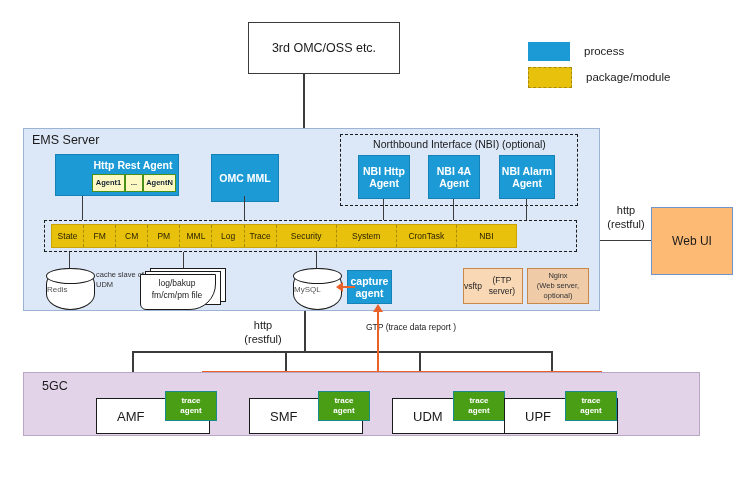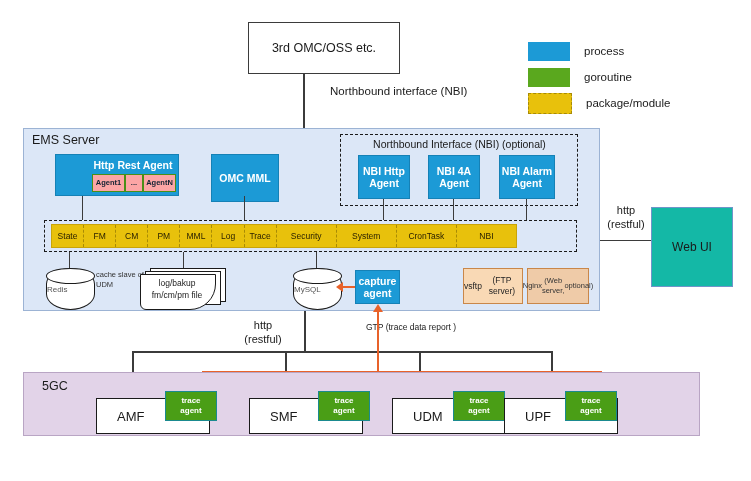--- a/index.html
+++ b/index.html
@@ -20,21 +20,21 @@
 
   
   #ems{left:23px;top:128px;width:577px;height:183px;background:#DCE7F7;
        border:1.2px solid #9cb3d4;}
   #ems-title{left:32px;top:133px;font-size:12.5px;}
 
   .proc{background:#1C9AD6;border:1px solid #1581b6;color:#fff;font-weight:bold;
         font-size:10.5px;line-height:12.5px;}
   #http-rest-agent{left:55px;top:154px;width:124px;height:42px;}
   #hra-title{position:absolute;left:16px;top:4px;width:100%;text-align:center;font-size:10.5px;}
-  .goro{background:#fca5a5;border:1px solid #4a8f17;color:#123;font-size:7.5px;
+  .goro{background:#fef9c3;border:1px solid #4a8f17;color:#123;font-size:7.5px;
         display:flex;align-items:center;justify-content:center;}
   #agent-row{position:absolute;left:36px;top:19px;width:84px;height:18px;display:flex;}
   #agent-row>div{flex:1;}
   #agent-row>div:nth-child(2){flex:.52;}
 
   #omc-mml{left:211px;top:154px;width:68px;height:48px;}
 
   #nbi-box{left:340px;top:134px;width:238px;height:72px;border:1.4px dashed #1a1a1a;
            background:transparent;}
   #nbi-box-title{left:352px;top:138px;width:215px;text-align:center;font-size:10.5px;}
@@ -62,28 +62,28 @@
   #redis-note{left:96px;top:270px;width:62px;font-size:7.5px;line-height:10px;color:#333;}
 
   #docs{left:140px;top:268px;width:86px;height:40px;}
   .doc{position:absolute;background:#fff;border:1.3px solid #1a1a1a;}
   #docs .d1{left:10px;top:0;width:74px;height:32px;}
   #docs .d2{left:5px;top:3px;width:74px;height:32px;}
   #docs .d3{left:0;top:6px;width:74px;height:34px;border-radius:0 0 26px 6px;}
   #docs .dt{position:absolute;left:0;top:9px;width:74px;text-align:center;
             font-size:8.5px;line-height:12px;}
 
-  #capture{left:355px;top:270px;width:45px;height:34px;}
+  #capture{left:347px;top:270px;width:45px;height:34px;}
   #vsftp{left:463px;top:268px;width:60px;height:36px;background:#F9D9B5;
          border:1px solid #c9874a;font-size:8.5px;line-height:11px;color:#222;}
   #nginx{left:527px;top:268px;width:62px;height:36px;background:#EFCBA8;
          border:1px solid #c9874a;font-size:7.5px;line-height:10px;color:#333;}
 
   
-  #webui{left:651px;top:207px;width:82px;height:80px;background:#14b8a6;
+  #webui{left:651px;top:207px;width:82px;height:68px;background:#fdba74;
          border:1.4px solid #6f94c9;font-size:12px;text-align:center;}
   #webui-lbl{left:604px;top:203px;width:44px;text-align:center;font-size:11px;line-height:14px;}
 
   
   #http2{left:239px;top:318px;width:48px;text-align:center;font-size:11px;line-height:14px;}
   #gtp{left:366px;top:322px;width:160px;font-size:8.5px;}
 
   
   #fivegc{left:23px;top:372px;width:677px;height:64px;background:#E2D3E8;
           border:1px solid #b9a5c4;}
@@ -113,31 +113,26 @@
 </head>
 <body>
 
 <div class="abs ctr" id="omc-oss">
   <span>3rd OMC/OSS etc.</span>
 </div>
 
 <div class="line" style="left:303px;top:74px;width:1.6px;height:54px;"></div>
 
 <div class="abs" id="nbi-label">
-  <div>Northbound interface (NBI)</div>
 </div>
 
 <div class="abs" id="legend">
   <div class="lg-row">
     <div class="sw p"></div>
     <span>process</span>
-  </div>
-  <div class="lg-row">
-    <div class="sw g"></div>
-    <span>goroutine</span>
   </div>
   <div class="lg-row">
     <div class="sw m"></div>
     <span>package/module</span>
   </div>
 </div>
 
 <div class="abs" id="ems"></div>
 <div class="abs" id="ems-title">EMS Server</div>
 
@@ -217,21 +212,21 @@
   <div>agent</div>
 </div>
 <div class="oline" style="left:342px;top:286px;width:13px;height:1.8px;"></div>
 <div class="abs" style="left:336px;top:282px;width:0;height:0;border-top:5px solid transparent;
             border-bottom:5px solid transparent;border-right:7px solid #E8622A;"></div>
 
 <div class="abs ctr" id="vsftp" style="flex-direction:row;">
   <div>vsftp</div>
   <div>(FTP server)</div>
 </div>
-<div class="abs ctr" id="nginx" style="flex-direction:row;">
+<div class="abs ctr" id="nginx" style="flex-direction:column;">
   <div>Nginx</div>
   <div>(Web server,</div>
   <div>optional)</div>
 </div>
 
 <div class="abs ctr" id="webui">
   <span>Web UI</span>
 </div>
 <div class="abs" id="webui-lbl">
   <div>http</div>

